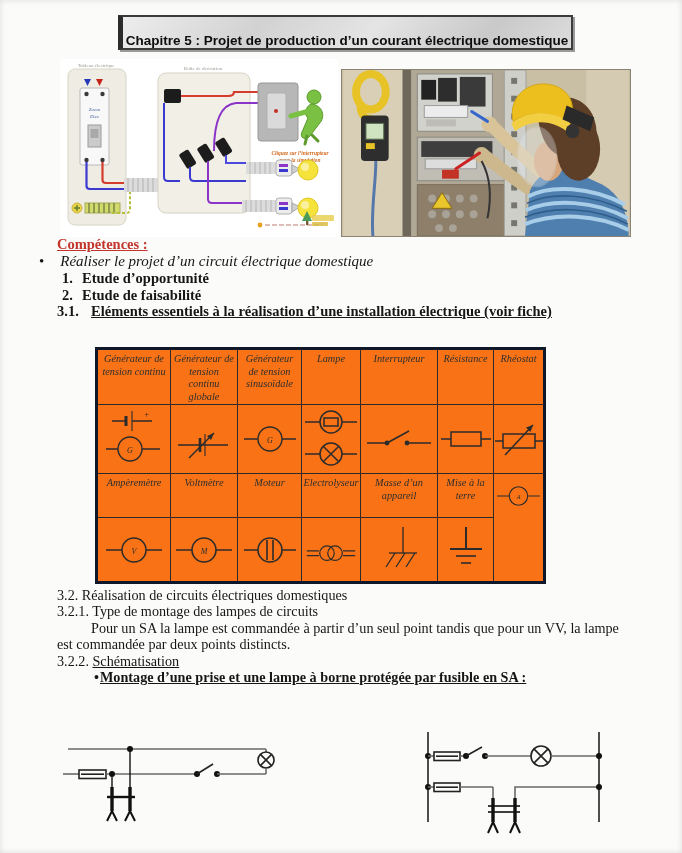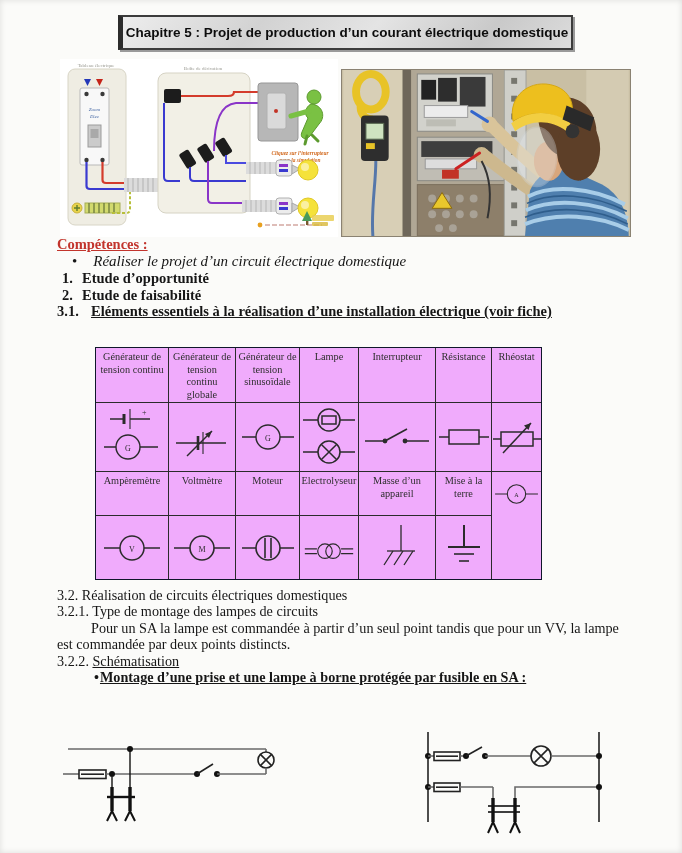--- a/index.html
+++ b/index.html
@@ -3,38 +3,38 @@
 <meta charset="utf-8">
 <style>
   html,body{margin:0;padding:0;background:#e8e8e8;}
   .page{position:relative;width:682px;height:853px;margin:0 auto;background:#fbfbf9;
         box-shadow:inset 0 0 6px rgba(0,0,0,.12);overflow:hidden;
         font-family:"Liberation Serif", serif;color:#161616;}
   
   .title-box{position:absolute;left:118px;top:15px;width:448px;height:31px;
     border:2px solid #3c3c3c;border-left:5px solid #2c2c2c;
     background:linear-gradient(130deg,#ededed 0%,#d2d2d2 30%,#e4e4e4 55%,#c9c9c9 80%,#dcdcdc 100%);
-    box-shadow:2px 2px 0 #9a9a9a;display:flex;align-items:center;justify-content:center;}
+    box-shadow:2px 2px 0 #9a9a9a;display:flex;align-items:flex-end;justify-content:center;}
   .title-box span{font-family:"Liberation Sans", sans-serif;font-weight:bold;font-size:13.5px;color:#0d0d0d;}
   
   .fig-sim{position:absolute;left:60px;top:59px;width:278px;height:178px;background:#ffffff;}
   .fig-photo{position:absolute;left:341px;top:69px;width:290px;height:168px;border:1px solid #8a8272;box-sizing:border-box;background:#c9bfa4;}
   .fig-sim svg,.fig-photo svg{display:block;width:100%;height:100%;}
   
   .content{position:absolute;left:0;top:236px;width:682px;}
   .l-comp{margin-left:57px;font-size:14.5px;font-weight:bold;color:#c2342c;text-decoration:underline;line-height:17px;}
-  .l-bullet{margin-left:72px;font-size:15px;font-style:italic;line-height:17px;}
+  .l-bullet{margin-left:39px;font-size:15px;font-style:italic;line-height:17px;}
   .l-bullet .bm{margin-right:16px;font-style:normal;}
   .n-line{margin-left:62px;font-weight:bold;font-size:14.5px;line-height:16.6px;}
   .n-line .num{display:inline-block;min-width:20px;}
   .n-line31{margin-left:57px;font-weight:bold;font-size:14.5px;line-height:16.6px;text-decoration:underline;}
   
   .sym-table{position:absolute;left:95px;top:347px;width:445px;height:231px;
     display:grid;grid-template-columns:73px 67px 64px 59px 77px 56px 49px;
-    grid-template-rows:55px 69px 44px 63px;border:1px solid #0f172a;box-sizing:content-box;background:#f0abfc;}
+    grid-template-rows:55px 69px 44px 63px;border:3px solid #0f172a;box-sizing:content-box;background:#f97316;font-style:italic;}
   .sym-table .c{border-right:1px solid #2b2b2b;border-bottom:1px solid #2b2b2b;
     display:flex;align-items:center;justify-content:center;overflow:hidden;}
   .sym-table .c:nth-child(7n){border-right:none;}
   .sym-table .c.lastrow{border-bottom:none;}
   .sym-table .hd{align-items:flex-start;font-size:10.3px;line-height:12.5px;color:#2e2e2e;
     text-align:center;padding:3px 2px;box-sizing:border-box;}
   
   .sec32{position:absolute;left:57px;top:587px;width:580px;font-size:14.2px;line-height:16.4px;}
   .sec32 .h{font-weight:normal;}
   .sec32 p{margin:0;}

